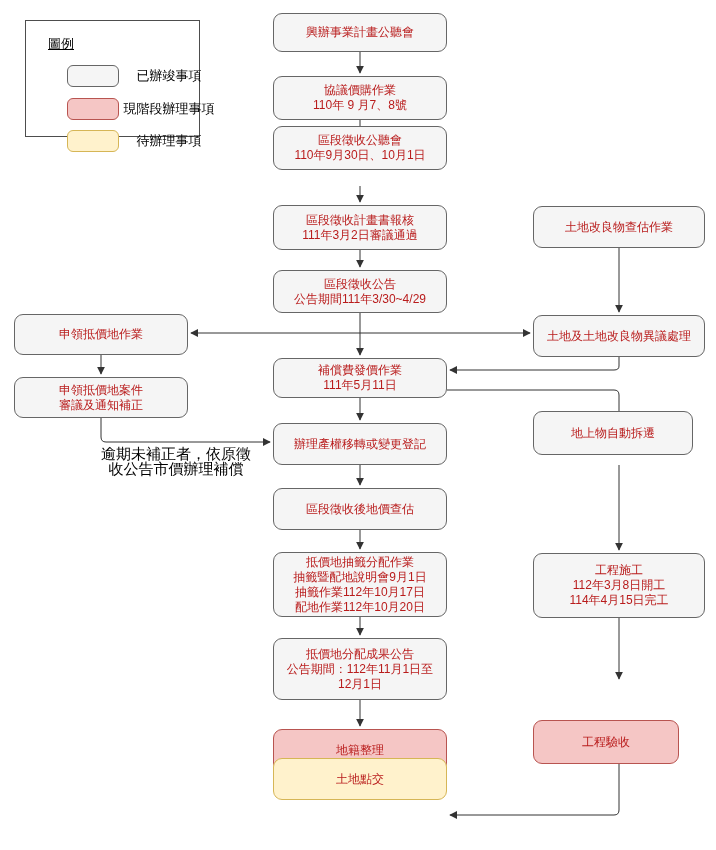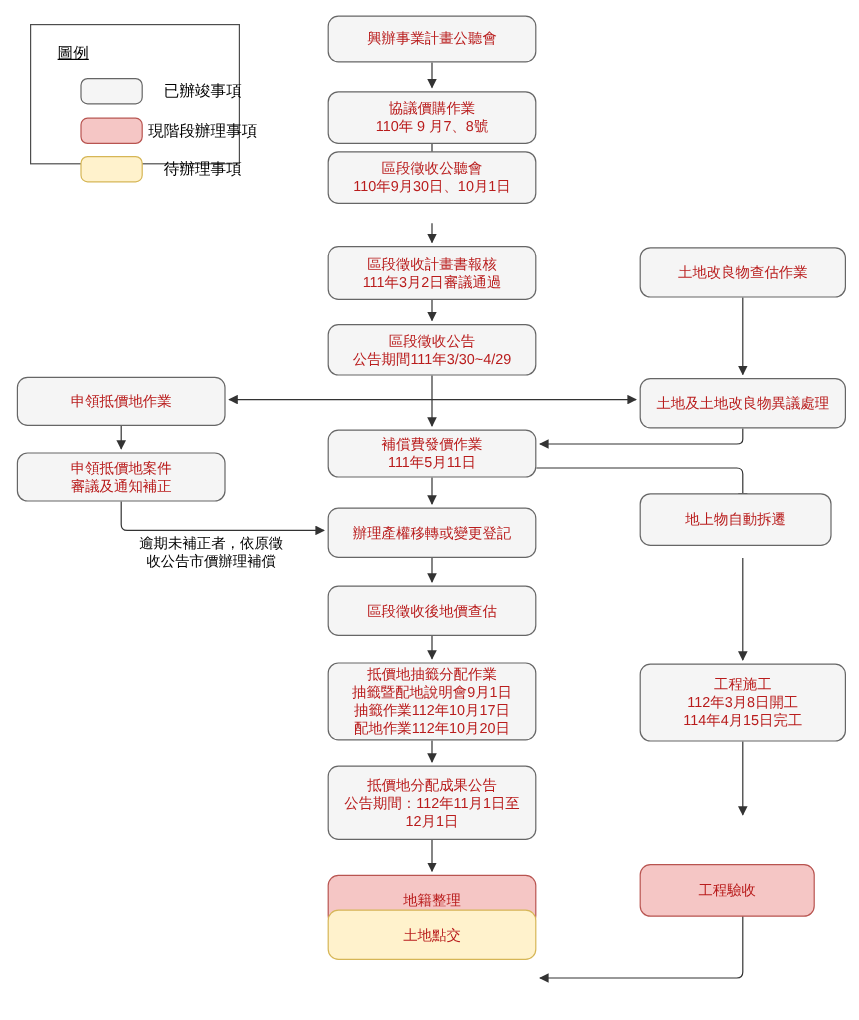--- a/index.html
+++ b/index.html
@@ -6,21 +6,21 @@
   body{font-family:"Liberation Sans","DejaVu Sans",sans-serif;color:#000;}
   .canvas{position:relative;width:716px;height:850px;background:#fff;overflow:hidden;}
   .edges{position:absolute;left:0;top:0;width:716px;height:850px;}
   .node{position:absolute;box-sizing:border-box;border:1px solid #666666;border-radius:9px;
         background:#f5f5f5;display:flex;flex-direction:column;align-items:center;justify-content:center;
         font-size:12px;line-height:15px;text-align:center;color:#b91c1c;}
   .node.pink{background:#f5c6c5;border-color:#b85450;}
   .node.yellow{background:#fff2cc;border-color:#d6b656;}
   .node .nl{display:block;white-space:nowrap;}
   .edge-label{position:absolute;left:100px;top:446px;width:152px;text-align:center;
-              font-size:12px;line-height:15px;background:#fff;}
+              font-size:15px;line-height:15px;background:#fff;}
   .legend{position:absolute;left:13px;top:20px;width:175px;height:117px;box-sizing:border-box;
           border:1px solid #4d4d4d;background:#fff;margin-left:12px;}
   .legend-title{position:absolute;left:22px;top:14px;font-size:13px;text-decoration:underline;}
   .lg-row{position:absolute;left:11px;width:152px;height:24px;display:flex;align-items:center;padding-left:30px;}
   .lg-swatch{width:52px;height:22px;box-sizing:border-box;border-radius:6px;border:1px solid #666;flex:0 0 auto;}
   .lg-swatch.done{background:#f5f5f5;border-color:#666666;}
   .lg-swatch.current{background:#f5c6c5;border-color:#b85450;}
   .lg-swatch.pending{background:#fff2cc;border-color:#d6b656;}
   .lg-label{flex:1;text-align:center;font-size:13px;}
 </style>

